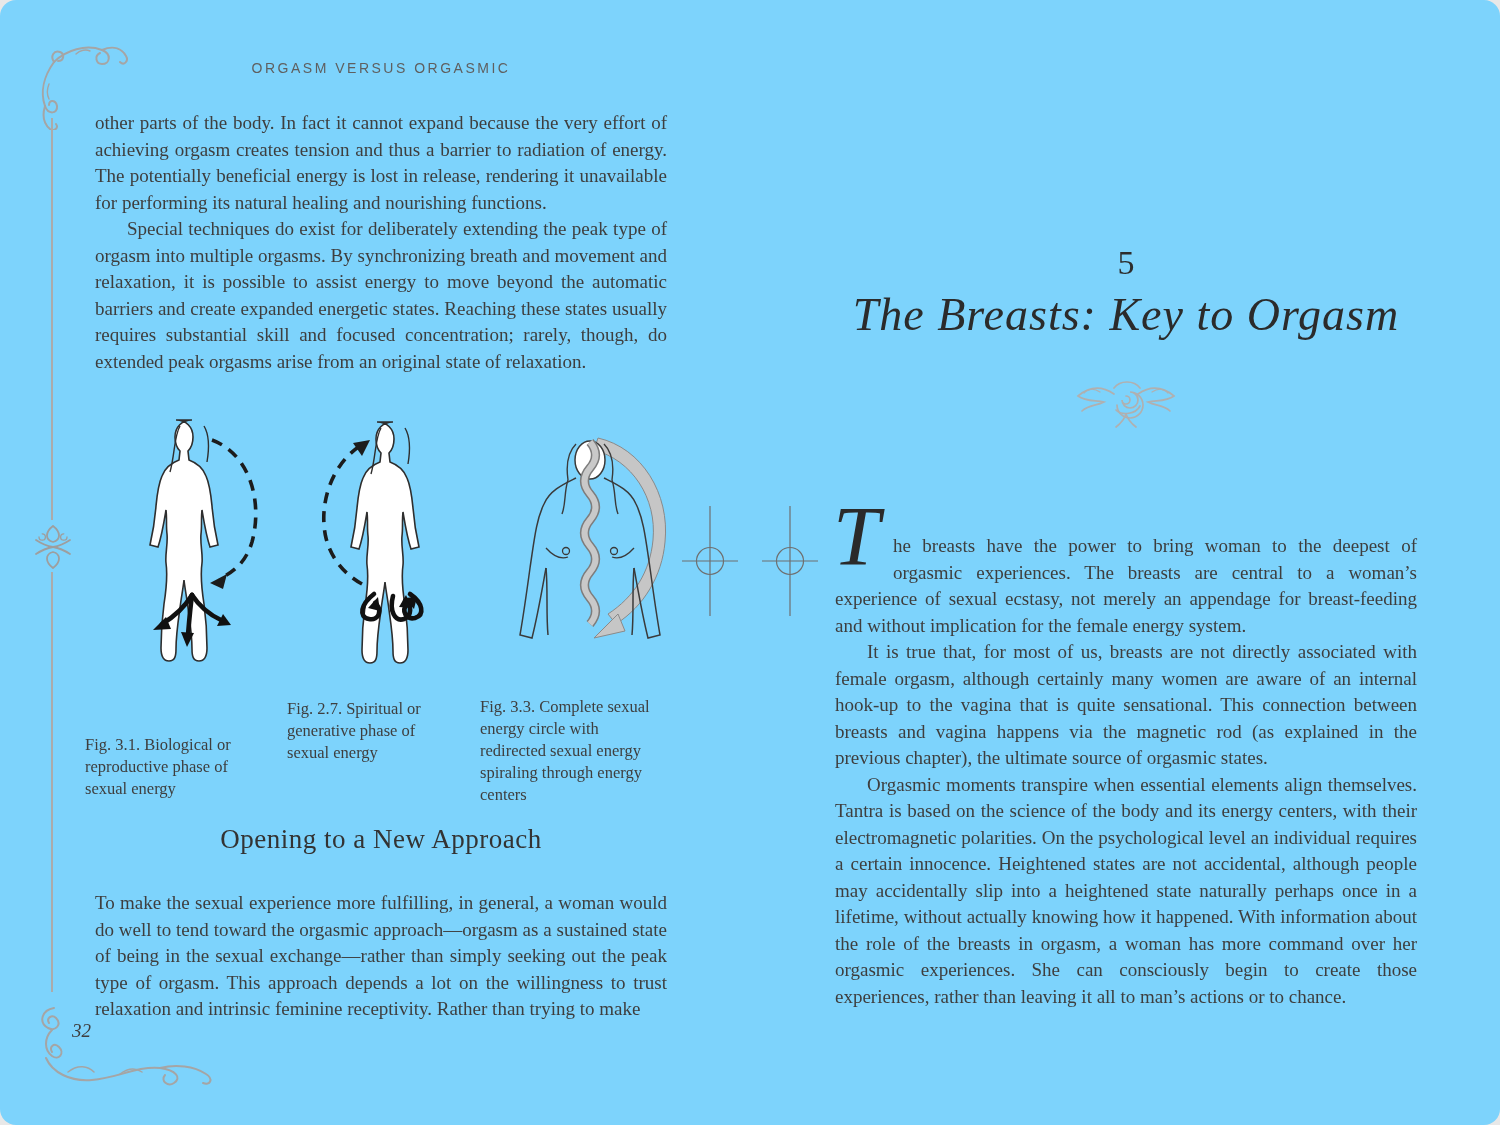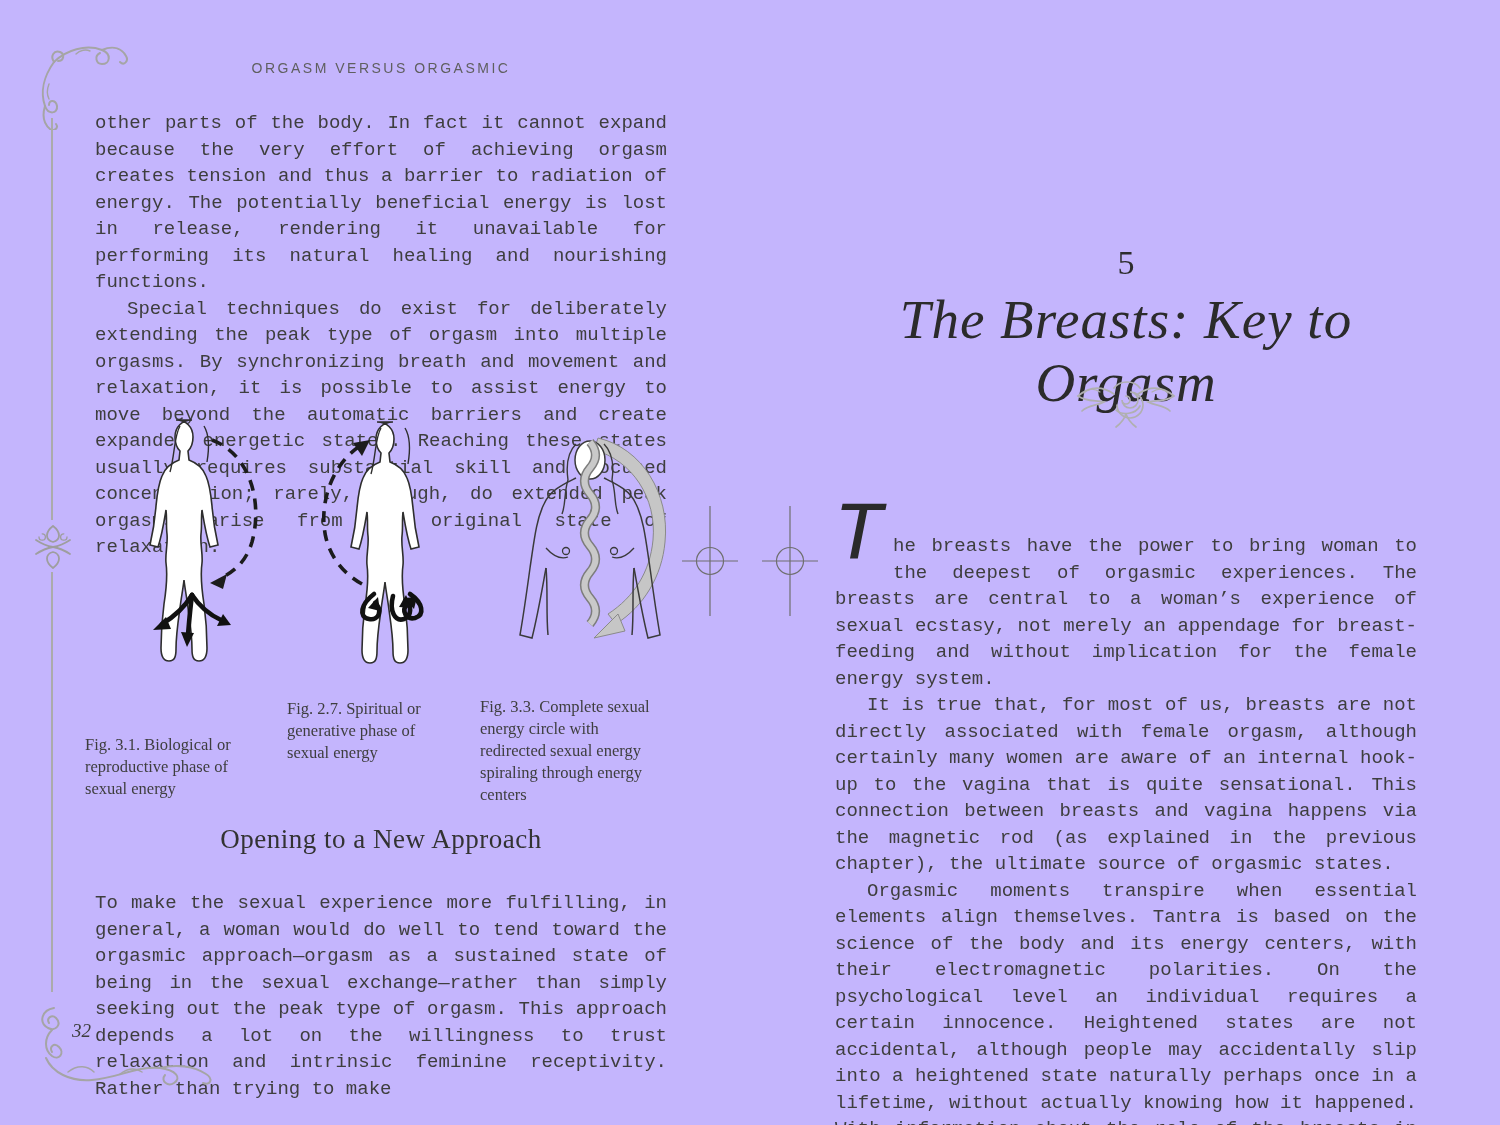--- a/index.html
+++ b/index.html
@@ -1,36 +1,36 @@
 <!DOCTYPE html>
 <html><head>
 <meta charset="utf-8">
 <style>
   html,body{margin:0;padding:0;background:#e8e8e8;}
-  .spread{position:relative;width:1500px;height:1125px;background:#c4b5fd;overflow:hidden;
-          font-family:"Liberation Serif", serif;color:#3e3e3e;}
+  .spread{position:relative;width:1500px;height:1125px;background:#7dd3fc;overflow:hidden;
+          font-family:"Liberation Serif", serif;color:#3e3e3e;border-radius:16px;}
   .abs{position:absolute;}
   
   .running-head{left:95px;top:60px;width:572px;text-align:center;
     font-family:"Liberation Sans", sans-serif;font-size:14px;letter-spacing:2.5px;
     color:#5f5f5f;font-weight:400;}
   .body-block{left:95px;width:572px;font-size:19px;line-height:26.5px;text-align:justify;}
-  .body-block p{margin:0;font-family:Liberation Mono, monospace;}
+  .body-block p{margin:0;}
   .body-block p.indent{text-indent:32px;}
   .blk-top1{top:110px;}
   .blk-top3{top:866px;margin-top:24px;}
   .caption{font-size:16.5px;line-height:22px;text-align:left;}
   .sec-heading{left:95px;top:824px;width:572px;text-align:center;
     font-size:27px;color:#333;letter-spacing:0.5px;}
   .pagenum{font-style:italic;font-size:19px;color:#3e3e3e;}
   .vrule{left:51px;width:2px;background:#ababab;}
   
   .chapnum{left:835px;top:244px;width:582px;text-align:center;font-size:34px;color:#2d2d2d;}
   .chaptitle{left:805px;top:288px;width:642px;text-align:center;font-style:italic;
-    font-size:55px;color:#2b2b2b;letter-spacing:1px;}
+    font-size:46px;color:#2b2b2b;letter-spacing:1px;}
   .p-drop{position:relative;}
   .drop-spacer{float:left;width:58px;height:27px;}
   .dropcap{position:absolute;left:-2px;top:-38px;font-size:84px;line-height:1;
     font-style:italic;color:#2a2a2a;}
   svg{display:block;}
 </style>
 </head>
 <body>
 
 <div class="spread">

